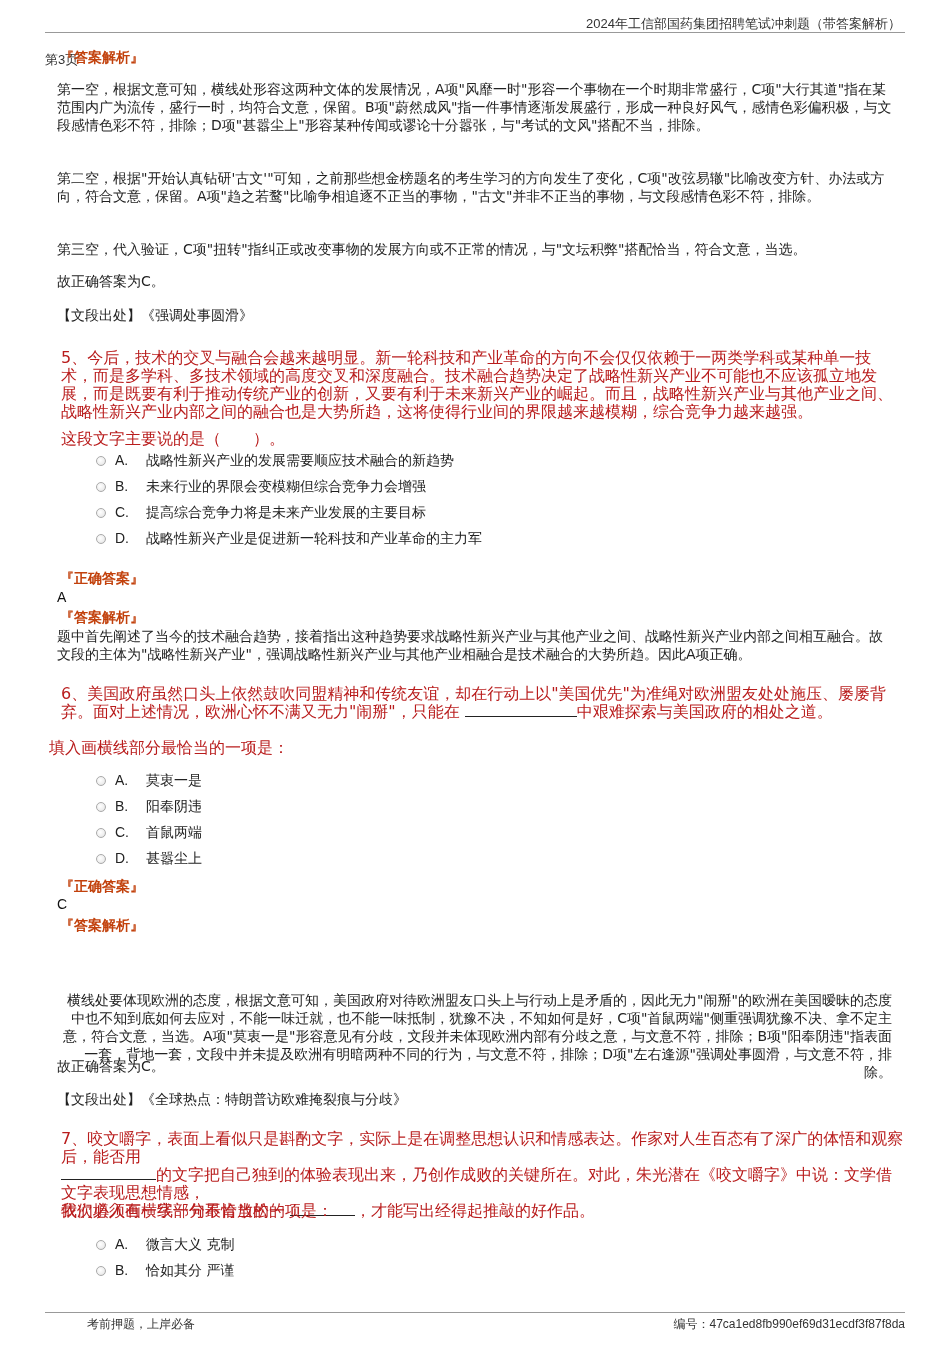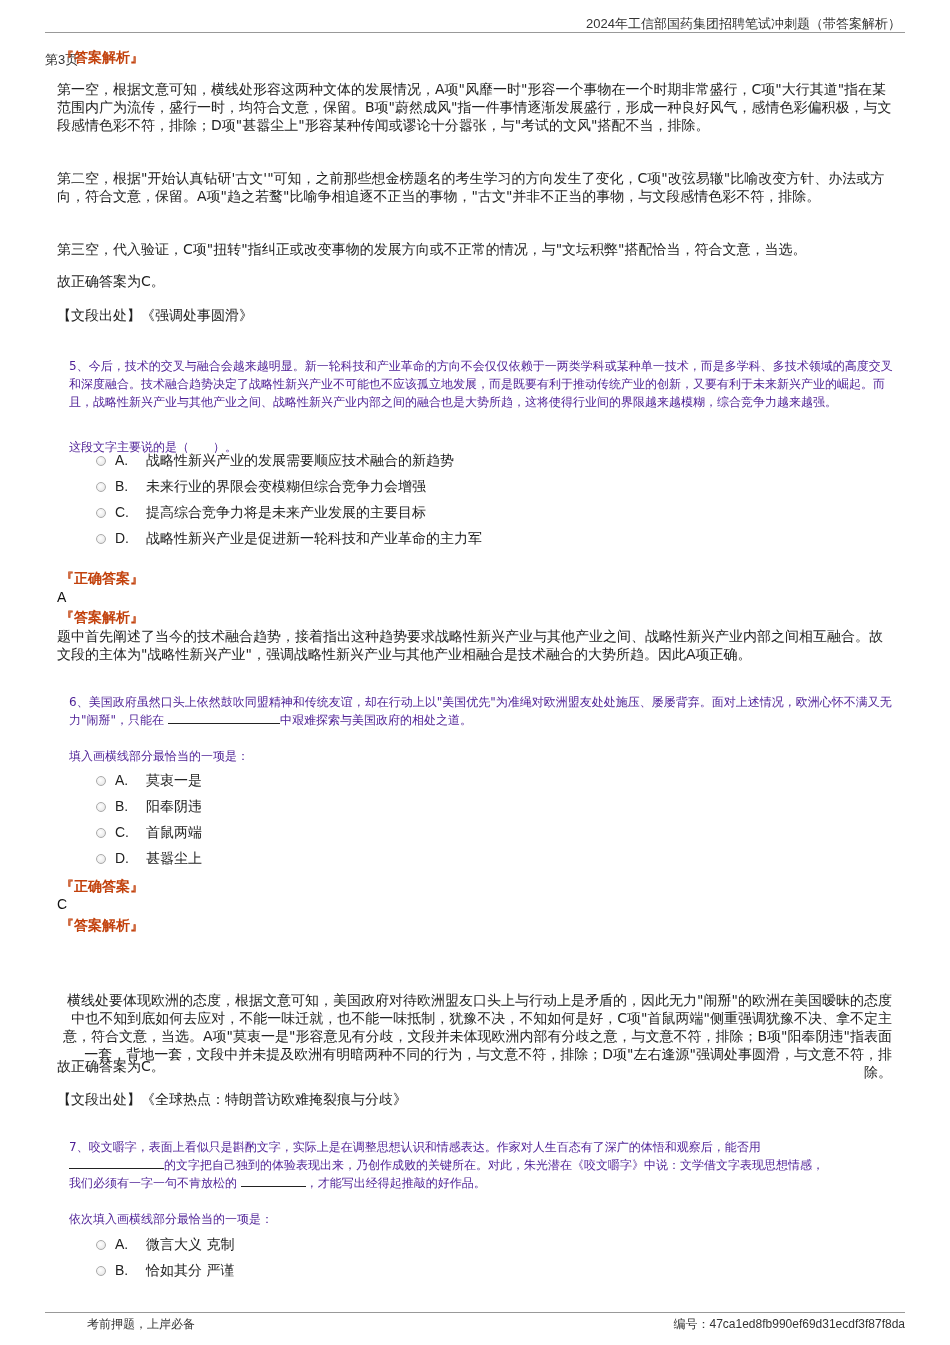--- a/index.html
+++ b/index.html
@@ -10,21 +10,21 @@
     }
     .header {
       position: absolute; left: 45px; top: 10px; width: 860px; height: 22px;
       border-bottom: 1px solid #999999;
       font-size: 13px; color: #333333;
     }
     .header .left { position: absolute; left: 0; top: 5px; font-family: "Liberation Sans", sans-serif; margin-top: 36px; }
     .header .right { position: absolute; right: 4px; top: 5px; font-family: "Liberation Sans", sans-serif; }
     .bracket { font-size: 14px; line-height: 18px; color: #c2410c; font-weight: bold; }
     .para { font-size: 14px; line-height: 18px; color: #222; margin: 0; }
-    .q-text { font-size: 12px; line-height: 18px; color: #4c1d95; margin: 12px; }
+    .q-text { font-size: 16px; line-height: 18px; color: #b91c1c; margin: 4px; }
     .opt {
       position: relative; height: 26px; font-size: 14px; line-height: 26px; color: #222;
     }
     .radio {
       position: absolute; left: 39px; top: 9px; width: 10px; height: 10px;
       border: 1px solid #aaaaaa; border-radius: 50%;
       background: radial-gradient(circle at 40% 40%, #ffffff 0%, #eeeeee 60%, #cccccc 100%);
       box-sizing: border-box;
     }
     .opt .letter { position: absolute; left: 58px; top: 0; font-family: "Liberation Sans", sans-serif; font-size: 14px; }
@@ -82,21 +82,21 @@
 
 <div class="abs bracket" style="left:60px; top:569px;">『正确答案』</div>
 <div class="abs answer-letter" style="left:57px; top:589px;">A</div>
 <div class="abs bracket" style="left:60px; top:608px;">『答案解析』</div>
 <p class="abs para" style="left:57px; top:627px; width:835px;">题中首先阐述了当今的技术融合趋势，接着指出这种趋势要求战略性新兴产业与其他产业之间、战略性新兴产业内部之间相互融合。故文段的主体为"战略性新兴产业"，强调战略性新兴产业与其他产业相融合是技术融合的大势所趋。因此A项正确。</p>
 
 <p class="abs q-text" style="left:57px; top:681px; width:840px;">
   <span>6、美国政府虽然口头上依然鼓吹同盟精神和传统友谊，却在行动上以"美国优先"为准绳对欧洲盟友处处施压、屡屡背弃。面对上述情况，欧洲心怀不满又无力"闹掰"，只能在</span>
   <span class="blank" style="width:112px;"></span><span>中艰难探索与美国政府的相处之道。</span>
 </p>
-<p class="abs q-text" style="left:57px; top:735px;">填入画横线部分最恰当的一项是：</p>
+<p class="abs q-text" style="left:45px; top:735px;">填入画横线部分最恰当的一项是：</p>
 
 <div class="abs" style="left:57px; top:767px; width:600px;">
   <div class="opt">
     <span class="radio"></span>
     <span class="letter">A.</span>
     <span class="txt">莫衷一是</span>
   </div>
   <div class="opt">
     <span class="radio"></span>
     <span class="letter">B.</span>

